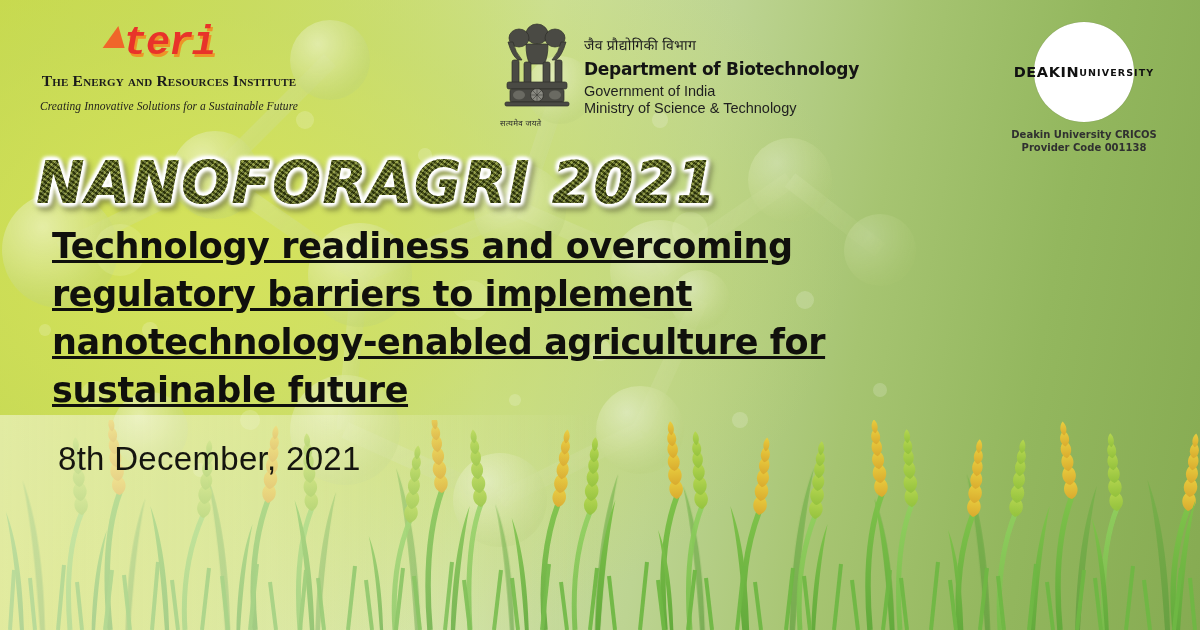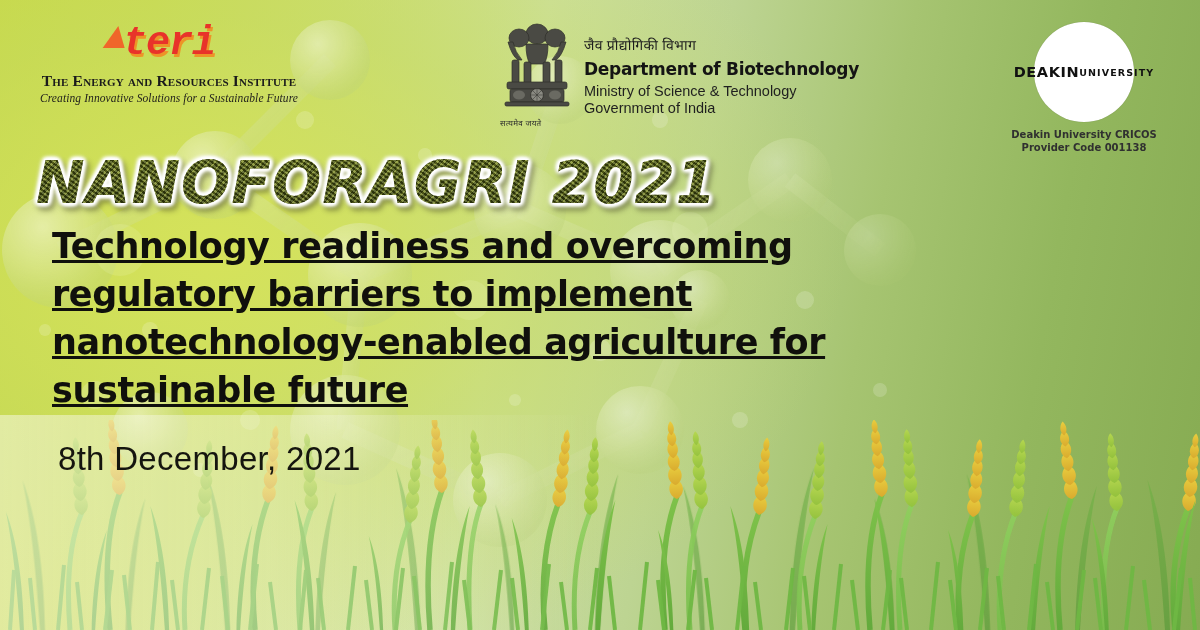--- a/index.html
+++ b/index.html
@@ -92,21 +92,21 @@
     white-space: nowrap;
     margin-top: 2px;
   }
   .teri-tag {
     font-family: "Liberation Serif", serif;
     font-style: italic;
     font-size: 11.5px;
     color: #23231c;
     letter-spacing: 0.1px;
     white-space: nowrap;
-    margin-top: 2px;
+    margin-top: 10px;
   }
 
   
   .dbt { position: absolute; left: 500px; top: 20px; display: flex; align-items: flex-start; }
   .emblem { width: 74px; text-align: left; }
   .emblem-motto {
     font-family: "Liberation Serif", serif;
     font-size: 8px;
     color: #2a2a2a;
     margin-top: 1px;
@@ -535,22 +535,22 @@
           <g fill="#6a6a62">
             <ellipse cx="19" cy="75" rx="6" ry="4.5"></ellipse>
             <ellipse cx="55" cy="75" rx="6" ry="4.5"></ellipse>
           </g>
         </svg>
         <div class="emblem-motto">सत्यमेव जयते</div>
       </div>
       <div class="dbt-text">
         <div class="dbt-hindi">जैव प्रौद्योगिकी विभाग</div>
         <div class="dbt-title">Department of Biotechnology</div>
+        <div class="dbt-sub">Government of India</div>
         <div class="dbt-sub">Ministry of Science &amp; Technology</div>
-        <div class="dbt-sub">Government of India</div>
       </div>
     </div>
 
     <div class="deakin">
       <div class="deakin-circle">
         <svg class="deakin-shield" width="26" height="30" viewBox="0 0 26 30">
           <path d="M1,1 H25 V18 C25,25 19,28 13,29 C7,28 1,25 1,18 Z" fill="#1b1b1b"></path>
           <g stroke="#ffffff" stroke-width="1.5" stroke-linecap="round">
             <line x1="13" y1="7" x2="8" y2="20"></line>
             <line x1="13" y1="7" x2="18" y2="20"></line>

